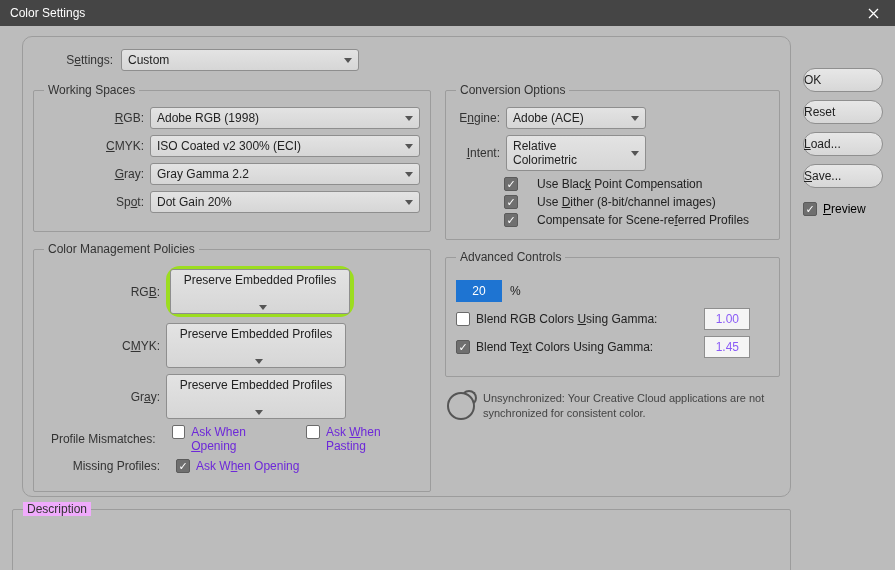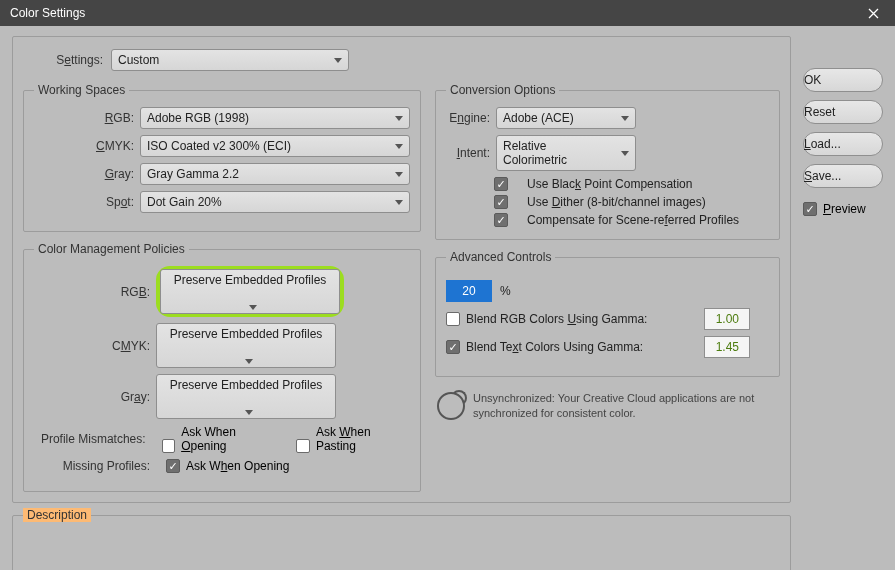--- a/index.html
+++ b/index.html
@@ -6,21 +6,21 @@
   body { background: #bcbcbc; width: 895px; height: 570px; overflow: hidden; }
 
   .titlebar { background: #454545; color: #fff; height: 26px; display:flex; align-items:center; justify-content:space-between; padding: 0 0 0 10px; }
   .titlebar .title { font-size: 12px; }
   .titlebar .close { width: 44px; height: 26px; display:flex; align-items:center; justify-content:center; color:#fff; }
 
   .dialog-body { display:flex; padding: 10px 12px 14px 12px; gap: 12px; }
   .main-col { flex: 1; display:flex; flex-direction:column; gap: 4px; }
   .side-col { width: 80px; display:flex; flex-direction:column; gap:8px; align-items:stretch; padding-top: 32px;}
 
-  .outer-panel { border:1px solid #9c9c9c; border-radius:2px; padding: 8px 10px 10px 10px; position:relative; }
+  .outer-panel { border:1px solid #9c9c9c; border-radius:10px; padding: 8px 10px 4px 10px; position:relative;margin-left:10px; }
 
   .settings-row { display:flex; align-items:center; gap:8px; margin: 4px 0 12px 24px; }
   .settings-row .lbl { width: 52px; text-align:right; color:#333; }
 
   .columns { display:flex; gap:14px; }
   .left-fields, .right-fields { flex:1; display:flex; flex-direction:column; gap:10px; }
 
   fieldset { border:1px solid #9c9c9c; border-radius:2px; padding: 10px 10px 12px 10px; position:relative; }
   fieldset > legend { padding: 0 4px; color:#333; background:#bcbcbc; font-size:12px; }
 
@@ -31,38 +31,38 @@
 
   .select { background: linear-gradient(#e3e3e3,#d6d6d6); border:1px solid #8e8e8e; border-radius:3px; padding: 3px 6px; color:#222; display:flex; align-items:center; justify-content:space-between; gap:18px; min-height:22px;}
   .select.wide { width: 270px; }
   .select.med  { width: 180px; flex-direction: column; }
   .select.settings { width: 238px; }
   .select .chev { width:0;height:0;border-left:4px solid transparent;border-right:4px solid transparent;border-top:5px solid #555; margin-left:6px;}
 
   .highlight-wrap { background:#9cdd1f; border-radius:14px; padding:3px 4px; }
 
   .chk-row { display:flex; align-items:center; gap:19px; margin-left:48px; margin-top:4px; color:#222; }
-  .chk-row-left { display:flex; align-items:flex-end; gap:6px; color:#000000;}
+  .chk-row-left { display:flex; align-items:flex-start; gap:6px; color:#6d28d9;}
   .checkbox { width:14px; height:14px; background:#fff; border:1px solid #6b6b6b; border-radius:2px; display:flex; align-items:center; justify-content:center; font-size:11px; line-height:1; color:#222;}
   .checkbox.checked { background:#6f6f6f; border-color:#5b5b5b; color:#fff;}
   .checkbox.checked::after { content:"✓"; font-size:11px; }
 
   .adv-row { display:flex; align-items:center; gap:8px; margin:6px 0; }
   .adv-row .txt { flex:1; color:#222; display:flex; align-items:center; gap:6px;}
-  .num-input { width:46px; height:22px; border:1px solid #8e8e8e; background:#f5f5f5; text-align:center; padding:2px; color:#4d7c0f;}
+  .num-input { width:46px; height:22px; border:1px solid #8e8e8e; background:#f5f5f5; text-align:center; padding:2px; color:#8b5cf6;}
   .num-input.sel { background:#1e74d2; color:#fff; border-color:#1e74d2;}
   .pct { color:#222; }
 
   .sync-row { display:flex; gap:8px; align-items:center; padding: 4px 2px 2px 2px;}
   .sync-icon { width:28px; height:28px; border:2px solid #555; border-radius:50%; position:relative; flex-shrink:0;}
   .sync-icon::after { content:""; position:absolute; top:-4px; right:-4px; width:12px; height:12px; border:2px solid #555; border-left-color:transparent; border-bottom-color:transparent; border-radius:50%;}
   .sync-text { color:#444; font-size:11px; line-height:1.35;}
 
   .desc-panel { border:1px solid #9c9c9c; border-radius:2px; padding: 8px 10px; height:108px; position:relative; margin-top:8px;}
-  .desc-panel .legend-like { position:absolute; top:-8px; left:10px; background:#fdba74; padding:0 4px; color:#333;}
+  .desc-panel .legend-like { position:absolute; top:-8px; left:10px; background:#f0abfc; padding:0 4px; color:#333;}
 
   .btn { background: linear-gradient(#e7e7e7,#d7d7d7); border:1px solid #8f8f8f; border-radius:14px; padding: 4px 0; text-align:left; color:#222; min-height:24px;}
   .side-col .preview-row { display:flex; align-items:center; gap:6px; margin-top:6px;}
   .u { text-decoration: underline; }
 
   .mismatch-row { display:flex; align-items:center; gap:16px; margin-top:4px;}
 </style>
 </head>
 <body>
 

